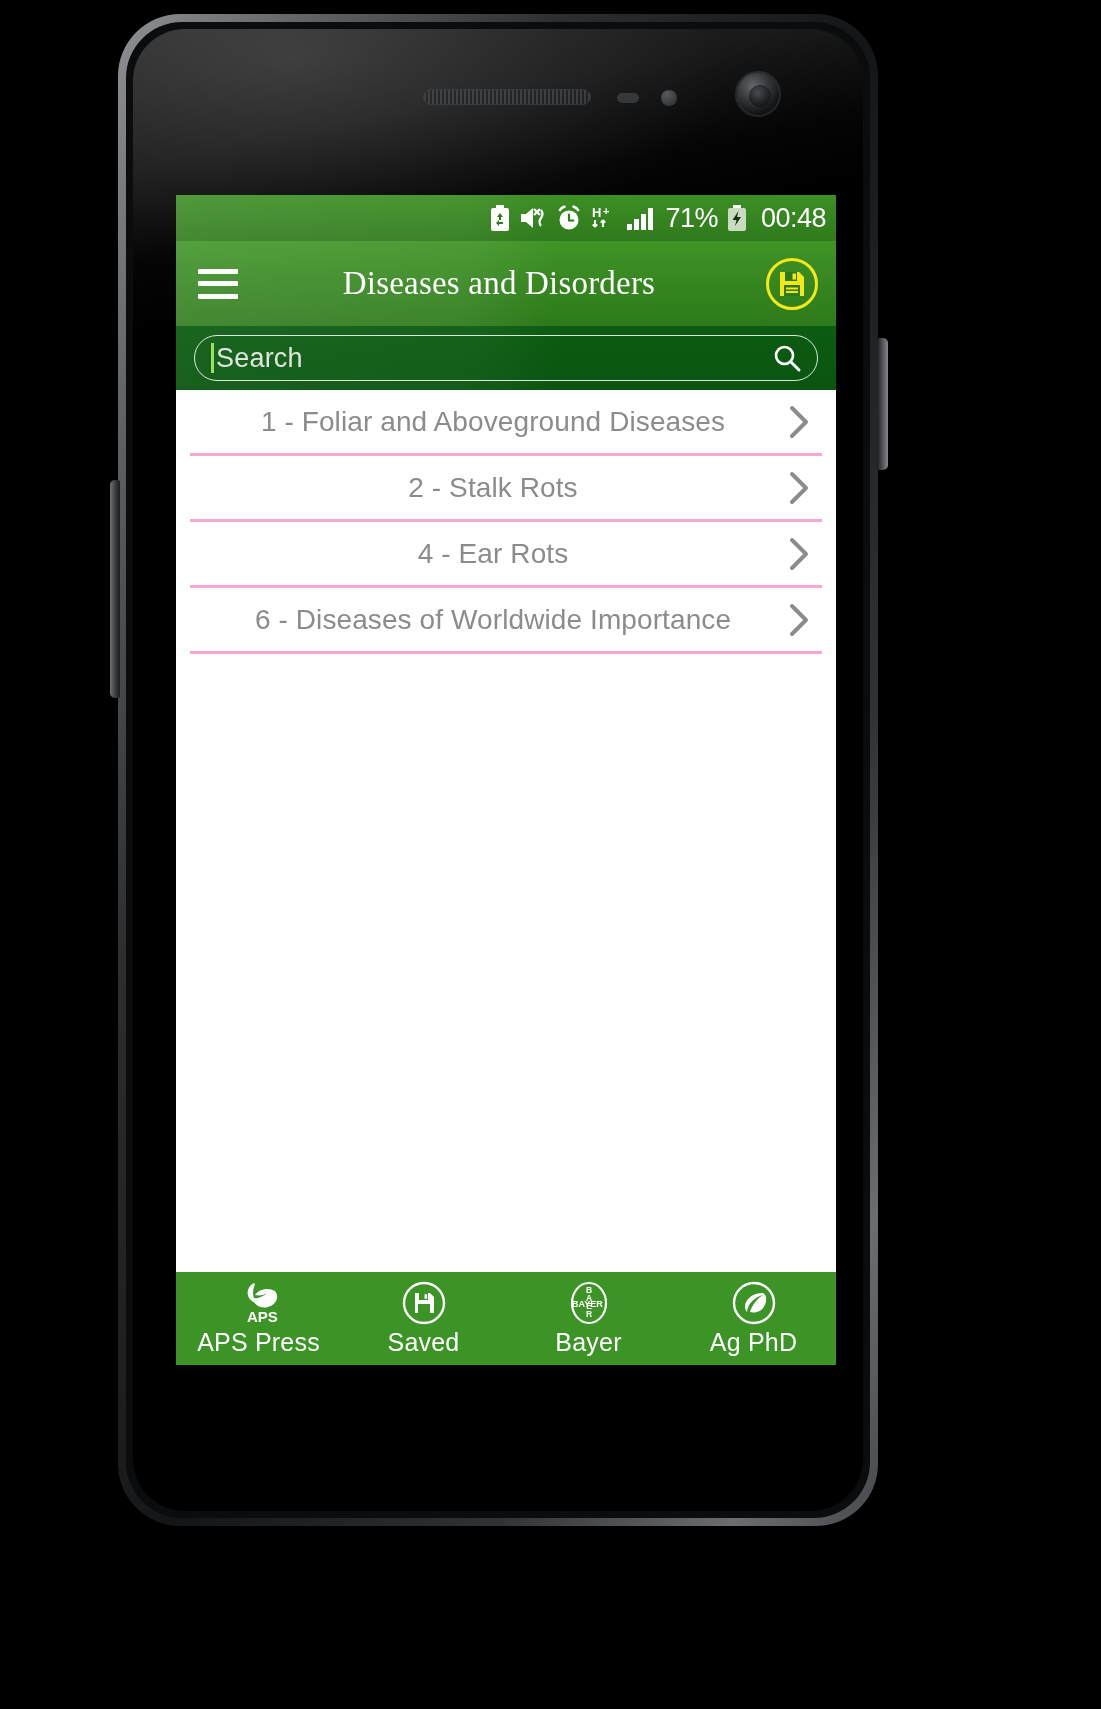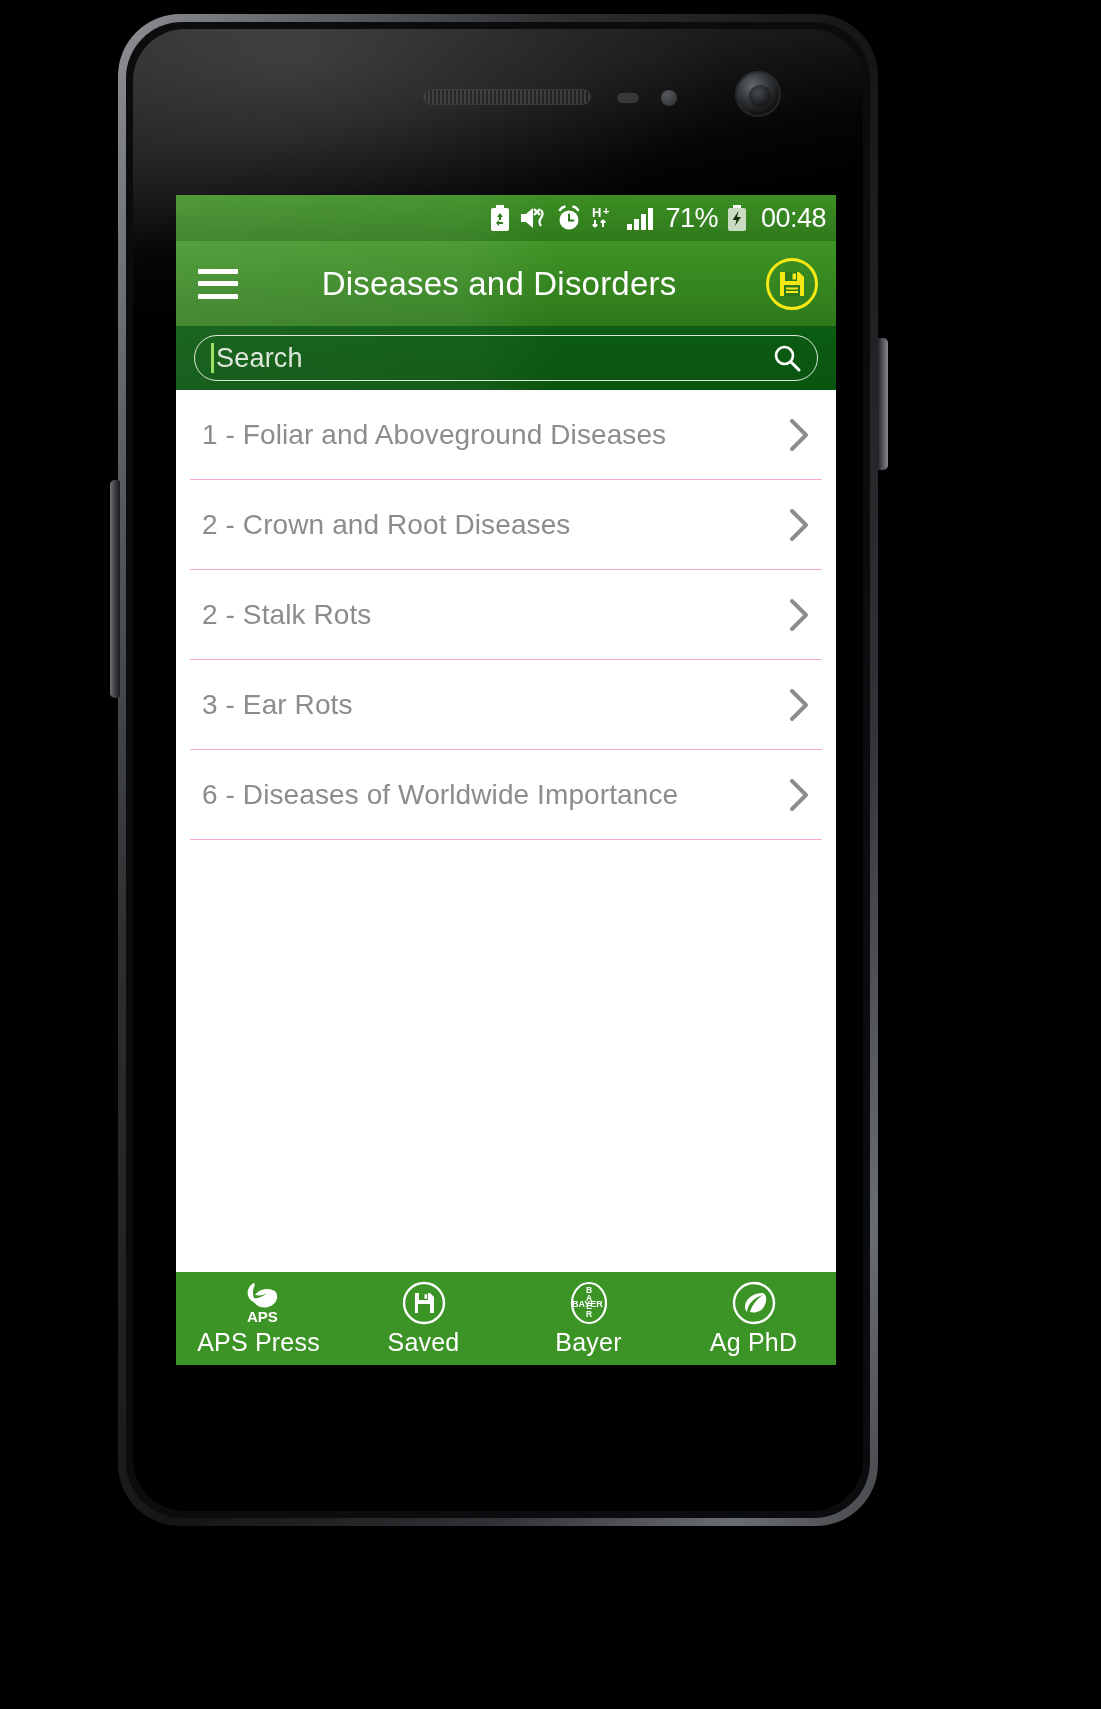--- a/index.html
+++ b/index.html
@@ -109,20 +109,21 @@
     position: relative; z-index: 2;
   }
 
   
   .appbar {
     flex: 0 0 85px;
     background: linear-gradient(180deg,#3f9426 0%,#35851f 55%,#2e7a1b 100%);
     display: flex; align-items: center;
     padding: 0 18px 0 22px;
     position: relative;
+    font-family: Liberation Serif, serif;
   }
   .appbar::before{
     content:""; position:absolute; inset:0;
     background: linear-gradient(100deg, rgba(255,255,255,0.11) 0%, rgba(255,255,255,0.07) 44%, rgba(255,255,255,0) 57%);
     pointer-events:none;
   }
   .hamburger { width: 40px; height: 30px; display:flex; flex-direction:column; justify-content:space-between;
                cursor:pointer; position:relative; z-index:2; }
   .hamburger span { display:block; height:5px; background:#fff; border-radius:1px; }
   .appbar-title {
@@ -162,25 +163,26 @@
   }
   .caret { width: 3px; height: 30px; background: #9ce063; margin-right: 2px; }
   .search-placeholder {
     flex: 1; color: #dfe6dc; font-size: 27px; letter-spacing: 0.2px;
   }
   .search-ico { flex: 0 0 32px; display:flex; align-items:center; justify-content:center; }
 
   
   .list { flex: 1; background: #ffffff; overflow: hidden; }
   .list-item {
-    height: 90px;
+    height: 66px;
     margin: 0 14px 0 14px;
     display: flex; align-items: center;
-    border-bottom: 1px solid #f9a8d4;
+    border-bottom: 3px solid #f9a8d4;
     padding: 0 8px 0 12px;
+    text-align: center;
   }
   .list-item:last-of-type { }
   .list-label {
     flex: 1; color: #8c8c8c; font-size: 28px; font-weight: 400; letter-spacing: 0.1px;
   }
   .chev { flex: 0 0 30px; display:flex; align-items:center; justify-content:center; }
 
   
   .bottomnav {
     flex: 0 0 93px;
@@ -304,40 +306,32 @@
 
       <div class="list-item">
         <span class="list-label">1 - Foliar and Aboveground Diseases</span>
         <span class="chev">
           <svg width="24" height="34" viewBox="0 0 24 34">
               <path d="M5 3 L19 17 L5 31" stroke="#8c8c8c" stroke-width="4" fill="none" stroke-linecap="round" stroke-linejoin="round"></path>
             </svg>
         </span>
       </div>
 
-      <div class="list-item">
-        <span class="list-label">2 - Crown and Root Diseases</span>
-        <span class="chev">
-          <svg width="24" height="34" viewBox="0 0 24 34">
-              <path d="M5 3 L19 17 L5 31" stroke="#8c8c8c" stroke-width="4" fill="none" stroke-linecap="round" stroke-linejoin="round"></path>
-            </svg>
-        </span>
-      </div>
 
       <div class="list-item">
         <span class="list-label">2 - Stalk Rots</span>
         <span class="chev">
           <svg width="24" height="34" viewBox="0 0 24 34">
               <path d="M5 3 L19 17 L5 31" stroke="#8c8c8c" stroke-width="4" fill="none" stroke-linecap="round" stroke-linejoin="round"></path>
             </svg>
         </span>
       </div>
 
       <div class="list-item">
-        <span class="list-label">3 - Ear Rots</span>
+        <span class="list-label">4 - Ear Rots</span>
         <span class="chev">
           <svg width="24" height="34" viewBox="0 0 24 34">
               <path d="M5 3 L19 17 L5 31" stroke="#8c8c8c" stroke-width="4" fill="none" stroke-linecap="round" stroke-linejoin="round"></path>
             </svg>
         </span>
       </div>
 
 
       <div class="list-item">
         <span class="list-label">6 - Diseases of Worldwide Importance</span>

